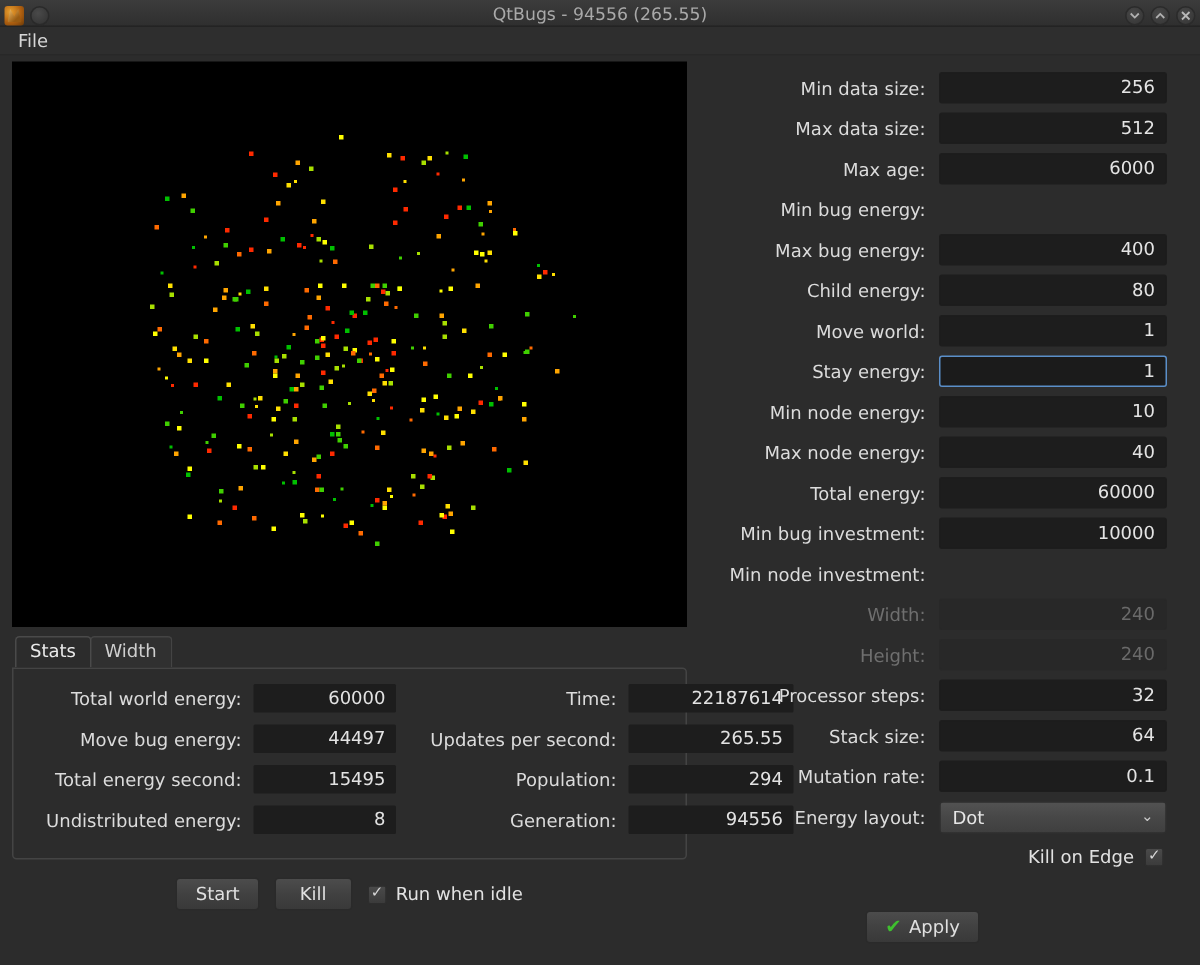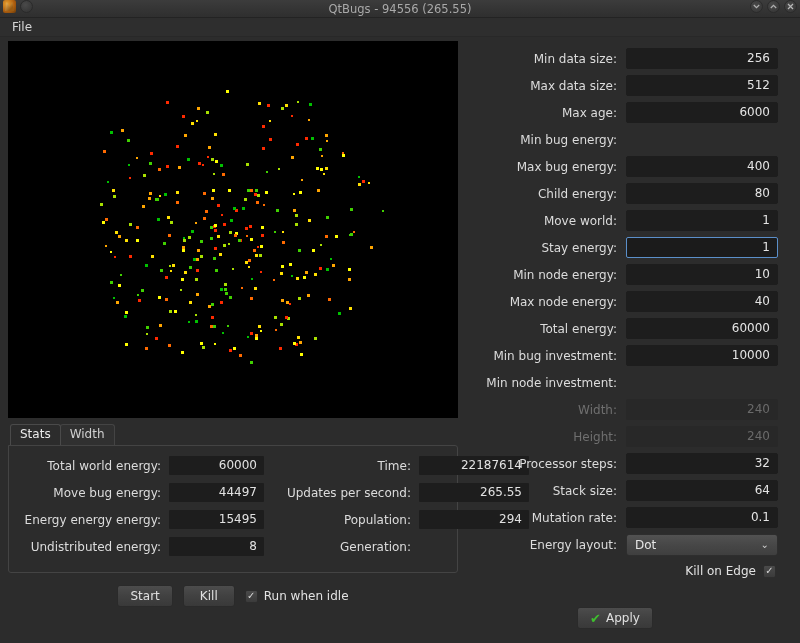--- a/index.html
+++ b/index.html
@@ -25,21 +25,21 @@
   }
 
   
   .titlebar {
     position: relative;
     height: 18px;
     flex: 0 0 18px;
     background: linear-gradient(to bottom, #3c3c3c 0%, #353535 50%, #2f2f2f 100%);
     border-bottom: 1px solid #232323;
     display: flex;
-    align-items: flex-start;
+    align-items: flex-end;
     padding: 0 3px;
   }
   .tb-left { display: flex; align-items: center; gap: 4px; }
   .app-icon {
     width: 13px; height: 13px;
     background:
       radial-gradient(circle at 30% 30%, #e8a030 0%, #b06010 55%, #6b3a08 100%);
     border-radius: 2px;
     position: relative;
     overflow: hidden;
@@ -634,27 +634,28 @@
         <div class="tabpanel">
           <div class="stats-grid" id="stats-grid">
               <div class="stat-label">Total world energy:</div>
               <div class="stat-val">60000</div>
               <div class="stat-label">Time:</div>
               <div class="stat-val">22187614</div>
               <div class="stat-label">Move bug energy:</div>
               <div class="stat-val">44497</div>
               <div class="stat-label">Updates per second:</div>
               <div class="stat-val">265.55</div>
-              <div class="stat-label">Energy energy energy:</div>
+              <div class="stat-label">Total energy second:</div>
               <div class="stat-val">15495</div>
               <div class="stat-label">Population:</div>
               <div class="stat-val">294</div>
               <div class="stat-label">Undistributed energy:</div>
               <div class="stat-val">8</div>
               <div class="stat-label">Generation:</div>
+              <div class="stat-val">94556</div>
             </div>
         </div>
       </div>
 
       <div class="bottombar">
         <div class="btn">
           <span>Start</span>
         </div>
         <div class="btn">
           <span>Kill</span>

